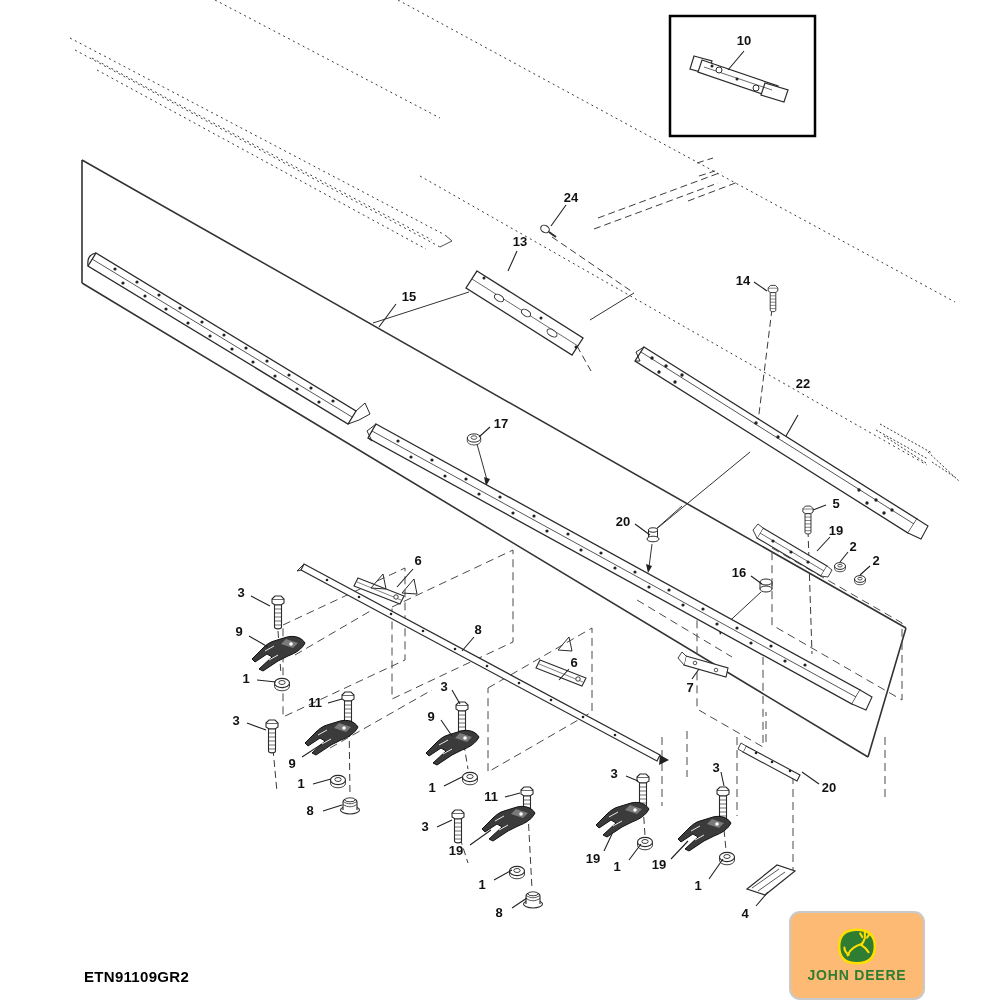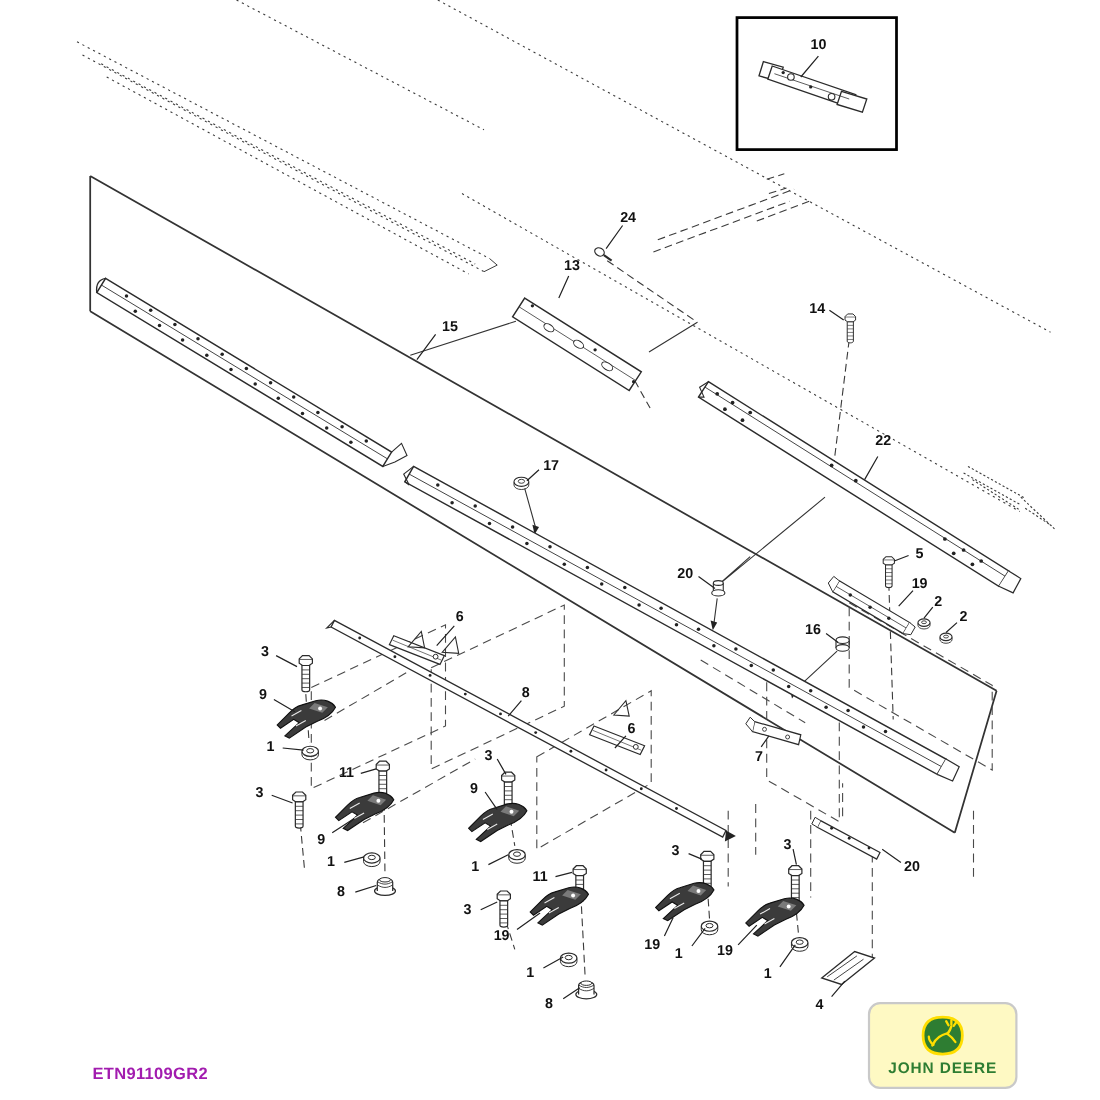--- a/index.html
+++ b/index.html
@@ -2,24 +2,24 @@
 <html><head>
 <meta charset="utf-8">
 <style>
   html,body{margin:0;padding:0;background:#fff;}
   .stage{position:relative;width:1000px;height:1000px;background:#fff;overflow:hidden;
          font-family:"Liberation Sans",sans-serif;}
   svg.art{position:absolute;left:0;top:0;}
   .callout-layer{position:absolute;left:0;top:0;width:1000px;height:1000px;pointer-events:none;}
   .callout{position:absolute;transform:translate(-50%,-50%);font-weight:bold;font-size:13px;
            color:#111;font-family:"Liberation Sans",sans-serif;line-height:1;}
-  .drawing-code{position:absolute;left:84px;top:968px;font-weight:bold;font-size:15px;color:#a21caf;
+  .drawing-code{position:absolute;left:84px;top:968px;font-weight:bold;font-size:15px;color:#000000;
                 letter-spacing:0.3px;}
-  .logo-box{position:absolute;left:789px;top:911px;width:136px;height:79px;border:2px solid #c9c9c9;
-            border-radius:11px;background:#fef9c3;display:flex;flex-direction:column;align-items:center;
+  .logo-box{position:absolute;left:789px;top:911px;width:136px;height:89px;border:2px solid #c9c9c9;
+            border-radius:11px;background:#fdba74;display:flex;flex-direction:column;align-items:center;
             justify-content:center;gap:0px;box-sizing:border-box;}
   .logo-text{color:#2e7d32;font-weight:bold;font-size:14px;letter-spacing:0.8px;margin-top:1px;}
 </style>
 </head>
 <body>
 
 <div class="stage">
 
 <svg class="art" width="1000" height="1000" viewBox="0 0 1000 1000">
   <defs>
@@ -318,21 +318,21 @@
              M756,906 L768,892"></path>
   </g>
 </svg>
 
 <div class="callout-layer">
       <div class="callout" style="left: 744px; top: 40px;">10</div>
       <div class="callout" style="left: 571px; top: 197px;">24</div>
       <div class="callout" style="left: 520px; top: 241px;">13</div>
       <div class="callout" style="left: 409px; top: 296px;">15</div>
       <div class="callout" style="left: 743px; top: 280px;">14</div>
-      <div class="callout" style="left: 803px; top: 400px;">22</div>
+      <div class="callout" style="left: 803px; top: 383px;">22</div>
       <div class="callout" style="left: 501px; top: 423px;">17</div>
       <div class="callout" style="left: 623px; top: 521px;">20</div>
       <div class="callout" style="left: 836px; top: 503px;">5</div>
       <div class="callout" style="left: 836px; top: 530px;">19</div>
       <div class="callout" style="left: 853px; top: 546px;">2</div>
       <div class="callout" style="left: 876px; top: 560px;">2</div>
       <div class="callout" style="left: 739px; top: 572px;">16</div>
       <div class="callout" style="left: 418px; top: 560px;">6</div>
       <div class="callout" style="left: 574px; top: 662px;">6</div>
       <div class="callout" style="left: 478px; top: 629px;">8</div>

